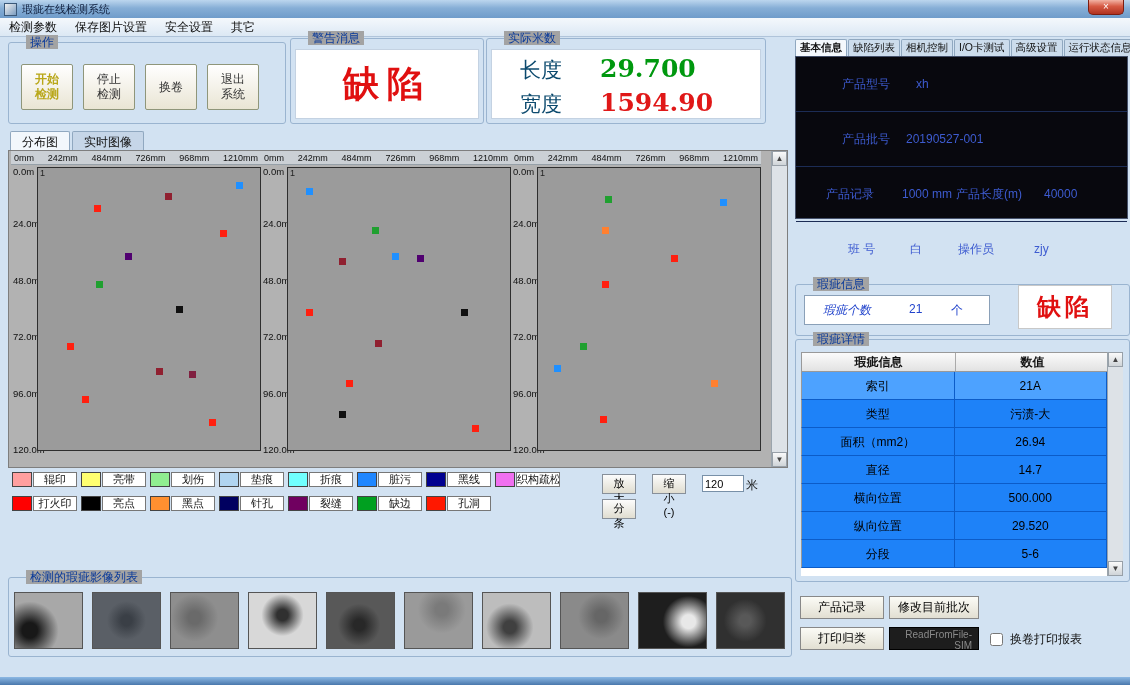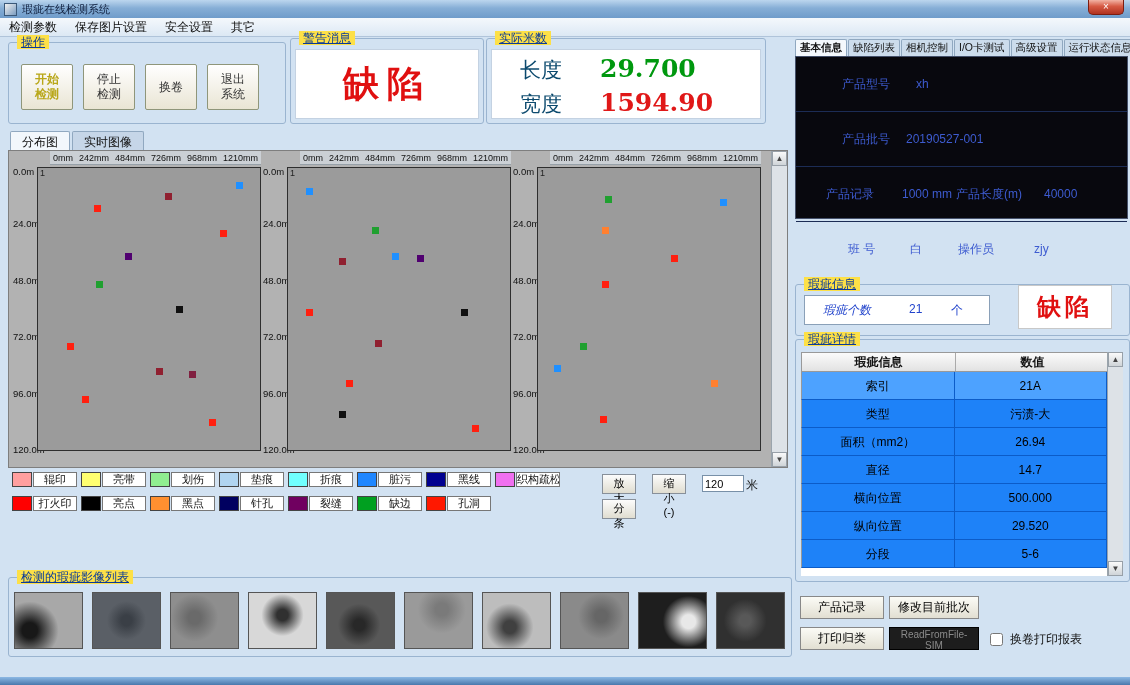--- a/index.html
+++ b/index.html
@@ -13,21 +13,21 @@
   .title-text{font-size:11px;color:#10203f;}
   .close-btn{position:absolute;right:6px;top:0;width:34px;height:14px;
     background:linear-gradient(#f2b3a4,#d65a44 45%,#b03220);border:1px solid #7c1d10;border-top:none;
     border-radius:0 0 5px 5px;color:#fff;font-size:10px;line-height:13px;text-align:center;cursor:pointer;}
   
   .menubar{position:absolute;top:18px;left:0;right:0;height:18px;
     background:linear-gradient(#f4f8fc,#dce8f4);border-bottom:1px solid #b0c4da;display:flex;align-items:center;}
   .menu-item{padding:0 9px;cursor:pointer;}
   
   .gb{position:absolute;border:1px solid #9ab4d0;border-radius:3px;}
-  .gb-title{position:absolute;top:-8px;left:8px;background:#fde047;padding:0 4px;font-size:12px;color:#0a3a9a;line-height:14px;text-decoration:underline;}
+  .gb-title{position:absolute;top:-8px;left:17px;background:#a3a3a3;padding:0 4px;font-size:12px;color:#0a3a9a;line-height:14px;}
   
   .op-wrap{position:absolute;left:12px;top:14px;right:4px;bottom:6px;display:flex;gap:10px;align-items:center;}
   .op-btn{width:52px;height:46px;display:flex;flex-direction:column;align-items:center;justify-content:center;
     background:linear-gradient(#ffffff,#e9e5d4);border:1px solid #8f967a;border-radius:2px;font-size:12px;
     color:#333;cursor:pointer;font-family:inherit;line-height:1.25;}
   .op-start{color:#b9a719;font-weight:bold;}
   
   .white-inner{position:absolute;left:4px;right:4px;top:10px;bottom:4px;background:#fff;border:1px solid #c4d2e2;}
   .warn-text{font-size:36px;font-weight:bold;color:#e01010;letter-spacing:8px;
     font-family:"DejaVu Serif",serif;display:flex;align-items:center;justify-content:center;height:100%;}
@@ -38,21 +38,21 @@
   .val-red{color:#e01818;}
   
   .view-tabs{position:absolute;left:10px;top:131px;height:19px;display:flex;}
   .vtab{padding:2px 11px 0;font-size:12px;border:1px solid #90a8c0;border-bottom:none;background:#c6d6e8;
     margin-right:2px;border-radius:2px 2px 0 0;cursor:pointer;}
   .vtab.active{background:#f2f7fc;}
   
   .plot-container{position:absolute;left:8px;top:150px;width:780px;height:318px;background:#b2b2b2;border:1px solid #7e7e7e;box-sizing:border-box;}
   .plot-group{position:absolute;top:0;bottom:0;width:250px;}
   .plot-ruler{position:absolute;top:0;left:0;right:0;height:14px;background:#cbd0d5;border-bottom:1px solid #96a0a8;
-    display:flex;justify-content:space-between;align-items:center;padding:0 3px;box-sizing:border-box;margin-left:39px;}
+    display:flex;justify-content:space-between;align-items:center;padding:0 3px;box-sizing:border-box;}
   .tick{font-size:9px;color:#101010;white-space:nowrap;}
   .plot-ylabels{position:absolute;left:1px;top:16px;width:25px;height:282px;}
   .ylab{position:absolute;left:1px;font-size:9.5px;color:#101010;white-space:nowrap;}
   .plot-area{position:absolute;left:26px;top:16px;width:222px;height:282px;background:#9b9b9b;border:1px solid #2e2e2e;}
   .corner{position:absolute;left:2px;top:0;font-size:9px;color:#222;}
   .pt{position:absolute;width:7px;height:7px;}
   .vscroll{position:absolute;right:0;top:0;width:16px;height:100%;background:#dde2e7;border-left:1px solid #9aa4ac;box-sizing:border-box;}
   .sb-btn{position:absolute;left:0;width:100%;height:15px;background:linear-gradient(#fafafa,#cfd4d8);
     border:1px solid #98a0a8;box-sizing:border-box;font-size:8px;text-align:center;line-height:13px;color:#444;cursor:pointer;}
   .sb-top{top:0;} .sb-bottom{bottom:0;}
@@ -92,21 +92,21 @@
   .dt-head{display:flex;height:20px;background:linear-gradient(#fbfbfb,#e2e2e2);border:1px solid #999;box-sizing:border-box;}
   .dt-hcell{width:153px;border-right:1px solid #aaa;font-weight:bold;font-size:12px;text-align:center;line-height:18px;}
   .dt-body{position:absolute;left:0;top:20px;width:306px;}
   .dt-row{display:flex;height:28px;background:#1e82f8;border-bottom:1px solid #0c5cc8;border-left:1px solid #999;box-sizing:border-box;cursor:pointer;}
   .dt-row.first{background:#4da2ff;}
   .dt-cell{width:153px;text-align:center;line-height:28px;font-size:12px;color:#000;border-right:1px solid #0c5cc8;box-sizing:border-box;}
   .dt-scroll{position:absolute;right:0;top:0;width:16px;height:100%;}
   
   .act-btn{position:absolute;height:23px;background:linear-gradient(#fbfbf6,#e2dfd2);border:1px solid #888;
     font-size:12px;font-family:inherit;cursor:pointer;}
-  .act-dark{background:#1d1d1d;color:#8a8a8a;font-size:10px;border:1px solid #000;}
+  .act-dark{background:#1d1d1d;color:#8a8a8a;font-size:10px;border:1px solid #000;text-align:right;}
   .chk-wrap{position:absolute;left:986px;top:630px;display:flex;align-items:center;gap:4px;font-size:12px;}
   
   .statusbar{position:absolute;left:0;top:660px;width:1130px;height:17px;background:#cfe0f1;
     border-top:1px solid #8fa8c4;display:flex;box-sizing:border-box;}
   .sb-seg{border-right:1px solid #9ab2ca;padding:2px 4px 0 6px;font-size:11px;white-space:nowrap;
     overflow:hidden;box-sizing:border-box;}
   .bottom-strip{position:absolute;left:0;top:677px;width:1130px;height:8px;background:linear-gradient(#8cb8e4,#4a78ac);}
 </style>
 </head>
 <body>

